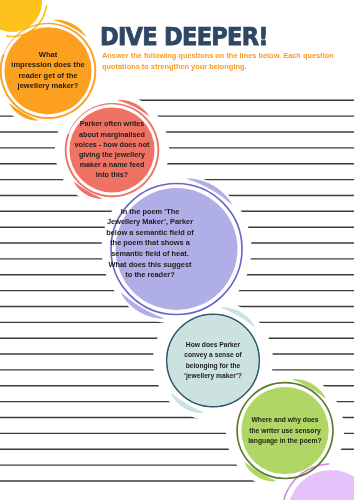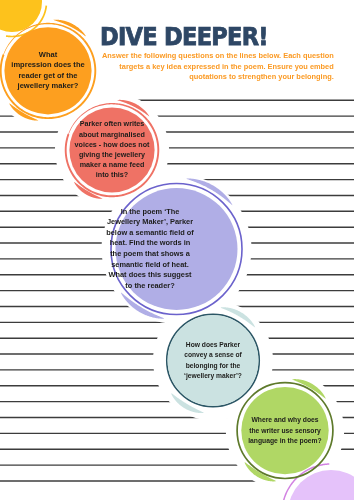--- a/index.html
+++ b/index.html
@@ -95,23 +95,22 @@
         <circle cx="213" cy="360.5" r="45.5" fill="#CBE2E1"></circle>
       </g>
       <g>
         <path d="M292.20 379.40L292.63 379.27L293.06 379.21L293.49 379.16L293.92 379.14L294.35 379.12L294.78 379.11L295.20 379.11L295.63 379.12L296.06 379.13L296.48 379.15L296.91 379.18L297.34 379.21L297.76 379.25L298.19 379.29L298.62 379.34L299.04 379.39L299.46 379.45L299.89 379.52L300.31 379.59L300.73 379.67L301.16 379.75L301.58 379.83L302.00 379.93L302.42 380.02L302.83 380.12L303.25 380.23L303.67 380.34L304.08 380.46L304.49 380.58L304.90 380.71L305.31 380.84L305.72 380.98L306.13 381.12L306.54 381.27L306.94 381.42L307.34 381.58L307.74 381.74L308.14 381.91L308.53 382.08L308.93 382.25L309.32 382.44L309.71 382.62L310.10 382.81L310.48 383.01L310.87 383.21L311.25 383.41L311.62 383.62L312.00 383.83L312.37 384.05L312.74 384.28L313.11 384.50L313.47 384.73L313.84 384.97L314.20 385.21L314.55 385.46L314.90 385.70L315.25 385.96L315.60 386.21L315.94 386.48L316.28 386.74L316.62 387.01L316.95 387.28L317.28 387.56L317.61 387.84L317.93 388.13L318.25 388.42L318.57 388.71L318.88 389.01L319.19 389.31L319.50 389.61L319.80 389.92L320.09 390.23L320.39 390.54L320.68 390.86L320.96 391.18L321.24 391.51L321.52 391.83L321.79 392.17L322.06 392.50L322.33 392.84L322.59 393.18L322.84 393.52L323.09 393.87L323.34 394.22L323.58 394.57L323.81 394.93L324.05 395.29L324.27 395.65L324.49 396.02L324.70 396.39L324.91 396.76L325.11 397.14L325.30 397.53L325.48 397.92L325.64 398.32L325.74 398.77L325.74 398.77L325.33 398.57L324.97 398.33L324.63 398.08L324.29 397.82L323.96 397.57L323.63 397.32L323.30 397.06L322.97 396.81L322.64 396.56L322.32 396.30L321.99 396.05L321.67 395.80L321.34 395.56L321.01 395.31L320.69 395.07L320.36 394.82L320.04 394.58L319.71 394.34L319.38 394.10L319.06 393.87L318.73 393.63L318.40 393.40L318.07 393.16L317.74 392.93L317.41 392.70L317.08 392.48L316.75 392.25L316.42 392.03L316.09 391.80L315.76 391.58L315.43 391.36L315.10 391.14L314.76 390.92L314.43 390.71L314.10 390.49L313.76 390.28L313.43 390.07L313.09 389.86L312.75 389.65L312.42 389.44L312.08 389.23L311.74 389.03L311.40 388.82L311.06 388.62L310.72 388.42L310.38 388.22L310.04 388.02L309.70 387.82L309.36 387.62L309.01 387.43L308.67 387.23L308.33 387.04L307.98 386.85L307.63 386.65L307.29 386.46L306.94 386.28L306.59 386.09L306.24 385.90L305.89 385.72L305.54 385.53L305.19 385.35L304.83 385.17L304.48 384.99L304.12 384.81L303.77 384.63L303.41 384.45L303.05 384.27L302.69 384.10L302.33 383.93L301.97 383.75L301.61 383.58L301.25 383.41L300.88 383.24L300.52 383.07L300.15 382.91L299.78 382.74L299.42 382.58L299.05 382.41L298.67 382.25L298.30 382.09L297.93 381.93L297.55 381.77L297.18 381.61L296.80 381.45L296.42 381.29L296.04 381.13L295.66 380.98L295.28 380.82L294.90 380.66L294.51 380.50L294.13 380.34L293.74 380.18L293.35 380.02L292.96 379.84L292.58 379.66L292.20 379.40Z" fill="#B0D765"></path>
         <path d="M244.58 462.18L244.65 462.62L244.79 463.02L244.95 463.40L245.11 463.77L245.29 464.14L245.48 464.50L245.67 464.86L245.87 465.22L246.08 465.57L246.29 465.92L246.50 466.27L246.72 466.61L246.95 466.95L247.18 467.28L247.41 467.62L247.65 467.95L247.90 468.28L248.14 468.60L248.40 468.92L248.65 469.24L248.91 469.55L249.18 469.87L249.44 470.17L249.72 470.48L249.99 470.78L250.27 471.08L250.56 471.38L250.84 471.67L251.13 471.96L251.43 472.24L251.73 472.52L252.03 472.80L252.33 473.08L252.64 473.35L252.95 473.61L253.27 473.88L253.59 474.13L253.91 474.39L254.23 474.64L254.56 474.89L254.89 475.13L255.23 475.37L255.56 475.60L255.90 475.83L256.25 476.06L256.59 476.28L256.94 476.50L257.29 476.72L257.64 476.93L258.00 477.13L258.36 477.33L258.72 477.53L259.08 477.72L259.45 477.91L259.82 478.09L260.19 478.27L260.56 478.44L260.93 478.61L261.31 478.77L261.69 478.93L262.07 479.09L262.45 479.24L262.83 479.38L263.22 479.52L263.60 479.66L263.99 479.79L264.38 479.92L264.77 480.04L265.17 480.16L265.56 480.27L265.96 480.37L266.35 480.48L266.75 480.57L267.15 480.66L267.55 480.75L267.95 480.83L268.35 480.91L268.75 480.98L269.15 481.05L269.56 481.11L269.96 481.17L270.37 481.22L270.77 481.26L271.18 481.30L271.58 481.34L271.99 481.36L272.40 481.39L272.80 481.40L273.21 481.41L273.62 481.41L274.03 481.41L274.44 481.39L274.84 481.36L275.26 481.32L275.67 481.26L276.09 481.12L276.09 481.12L275.74 480.84L275.39 480.63L275.03 480.44L274.67 480.26L274.31 480.08L273.96 479.91L273.60 479.74L273.24 479.56L272.89 479.39L272.54 479.22L272.19 479.05L271.84 478.89L271.49 478.72L271.14 478.55L270.79 478.38L270.45 478.21L270.10 478.04L269.76 477.87L269.41 477.69L269.07 477.52L268.73 477.35L268.39 477.18L268.05 477.00L267.72 476.83L267.38 476.65L267.04 476.48L266.71 476.30L266.38 476.12L266.04 475.94L265.71 475.77L265.38 475.59L265.05 475.41L264.72 475.23L264.39 475.04L264.07 474.86L263.74 474.68L263.41 474.50L263.09 474.31L262.76 474.13L262.44 473.94L262.11 473.75L261.79 473.57L261.47 473.38L261.15 473.19L260.83 473.00L260.51 472.81L260.19 472.62L259.87 472.43L259.55 472.24L259.23 472.04L258.91 471.85L258.59 471.66L258.27 471.46L257.96 471.26L257.64 471.07L257.32 470.87L257.01 470.67L256.69 470.47L256.38 470.27L256.06 470.07L255.75 469.86L255.43 469.66L255.12 469.45L254.80 469.25L254.49 469.04L254.18 468.83L253.86 468.62L253.55 468.41L253.24 468.20L252.92 467.99L252.61 467.78L252.30 467.56L251.99 467.35L251.67 467.13L251.36 466.91L251.05 466.69L250.74 466.47L250.42 466.25L250.11 466.03L249.80 465.80L249.49 465.58L249.17 465.35L248.86 465.12L248.55 464.89L248.23 464.66L247.92 464.43L247.60 464.20L247.29 463.97L246.97 463.73L246.65 463.50L246.33 463.27L246.00 463.03L245.67 462.80L245.34 462.58L244.98 462.36L244.58 462.18Z" fill="#B0D765"></path>
         <circle cx="285" cy="430.6" r="47.90" fill="none" stroke="#5E7A2B" stroke-width="1.7"></circle>
         <circle cx="285" cy="430.6" r="43.7" fill="#B0D765"></circle>
       </g>
     </svg>
   <div id="title" style="left: 100px; top: 22px; font-size: 25px; letter-spacing: -0.72px;">DIVE DEEPER!</div>
-  <div id="subtitle" style="left: 102px; top: 51px; font-size: 7.4px; line-height: 10.5px; text-align: right;">
+  <div id="subtitle" style="left: 102px; top: 51px; font-size: 7.4px; line-height: 10.5px;">
       <div>Answer the following questions on the lines below. Each question</div>
-      <div>targets a key idea expressed in the poem. Ensure you embed</div>
       <div>quotations to strengthen your belonging.</div>
     </div>
   <div id="qtexts">
       <div class="q-text" style="font-size: 7.55px; line-height: 10.3px; left: -129px; top: 50.2px; width: 354px;">
         <span class="q-line">What</span>
         <span class="q-line">impression does the</span>
         <span class="q-line">reader get of the</span>
         <span class="q-line">jewellery maker?</span>
       </div>
       <div class="q-text" style="font-size: 7.18px; line-height: 10.2px; left: -65px; top: 119.4px; width: 354px;">
@@ -119,21 +118,20 @@
         <span class="q-line">about marginalised</span>
         <span class="q-line">voices - how does not</span>
         <span class="q-line">giving the jewellery</span>
         <span class="q-line">maker a name feed</span>
         <span class="q-line">into this?</span>
       </div>
       <div class="q-text" style="font-size: 7.4px; line-height: 10.6px; left: -0.5px; top: 206.6px; width: 301px;">
         <span class="q-line">In the poem ‘The</span>
         <span class="q-line">Jewellery Maker’, Parker</span>
         <span class="q-line">below a semantic field of</span>
-        <span class="q-line">heat. Find the words in</span>
         <span class="q-line">the poem that shows a</span>
         <span class="q-line">semantic field of heat.</span>
         <span class="q-line">What does this suggest</span>
         <span class="q-line">to the reader?</span>
       </div>
       <div class="q-text" style="font-size: 6.7px; line-height: 10.2px; left: 36px; top: 340.1px; width: 354px;">
         <span class="q-line">How does Parker</span>
         <span class="q-line">convey a sense of</span>
         <span class="q-line">belonging for the</span>
         <span class="q-line">‘jewellery maker’?</span>

